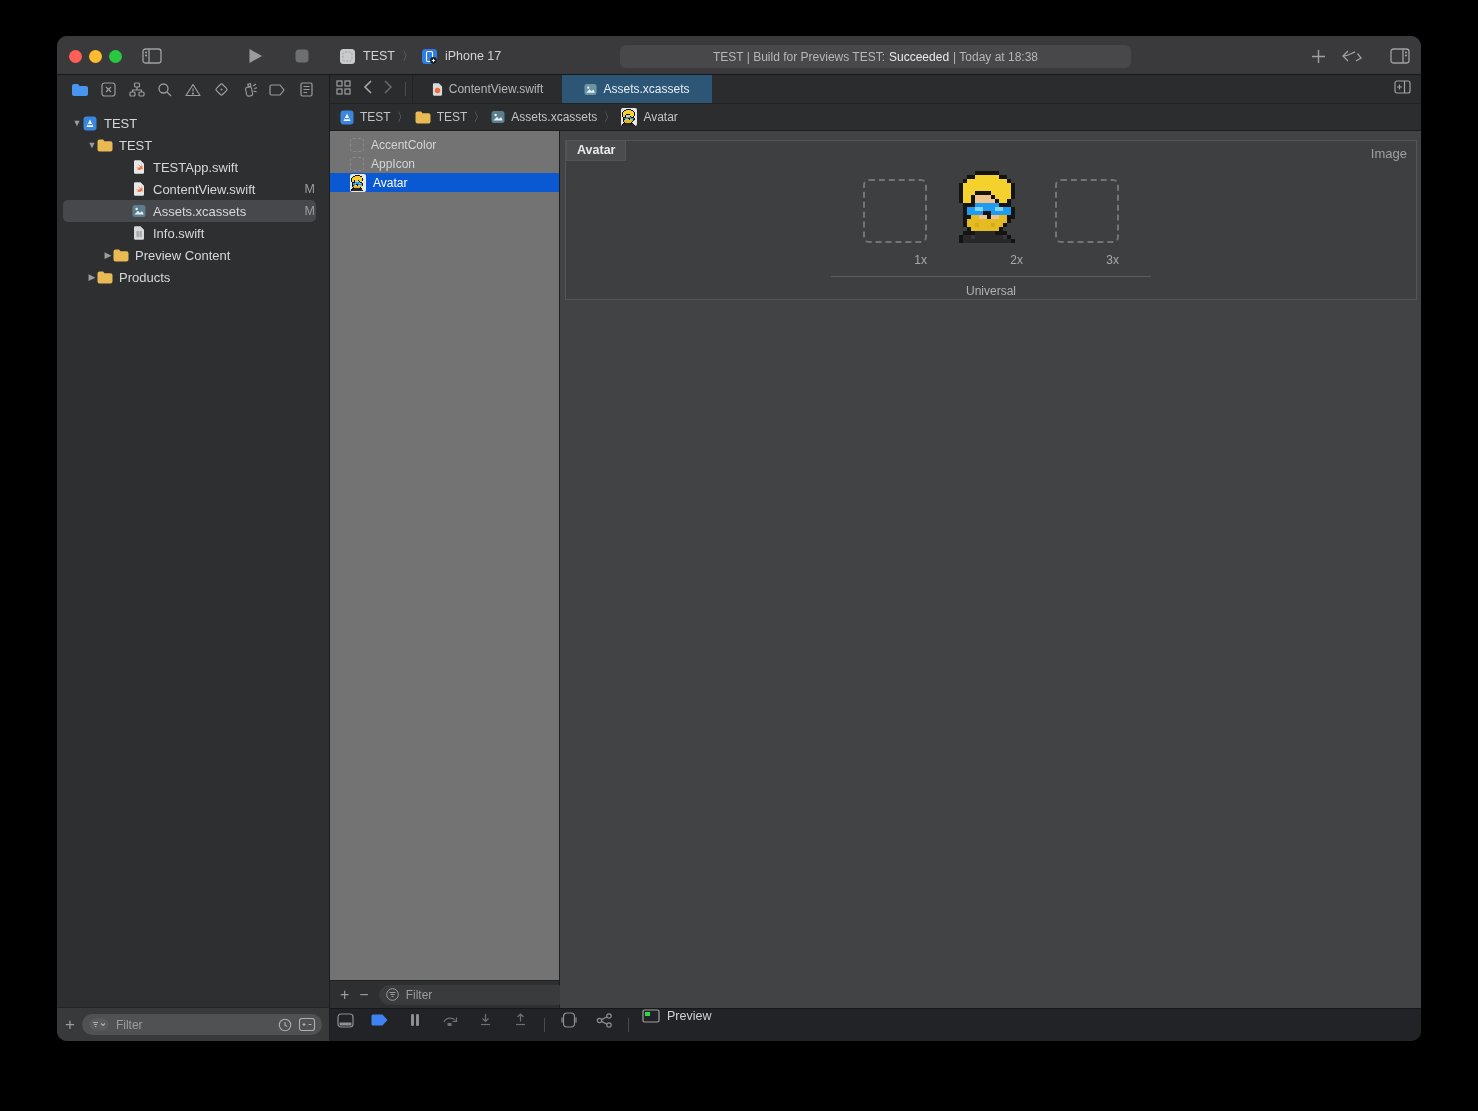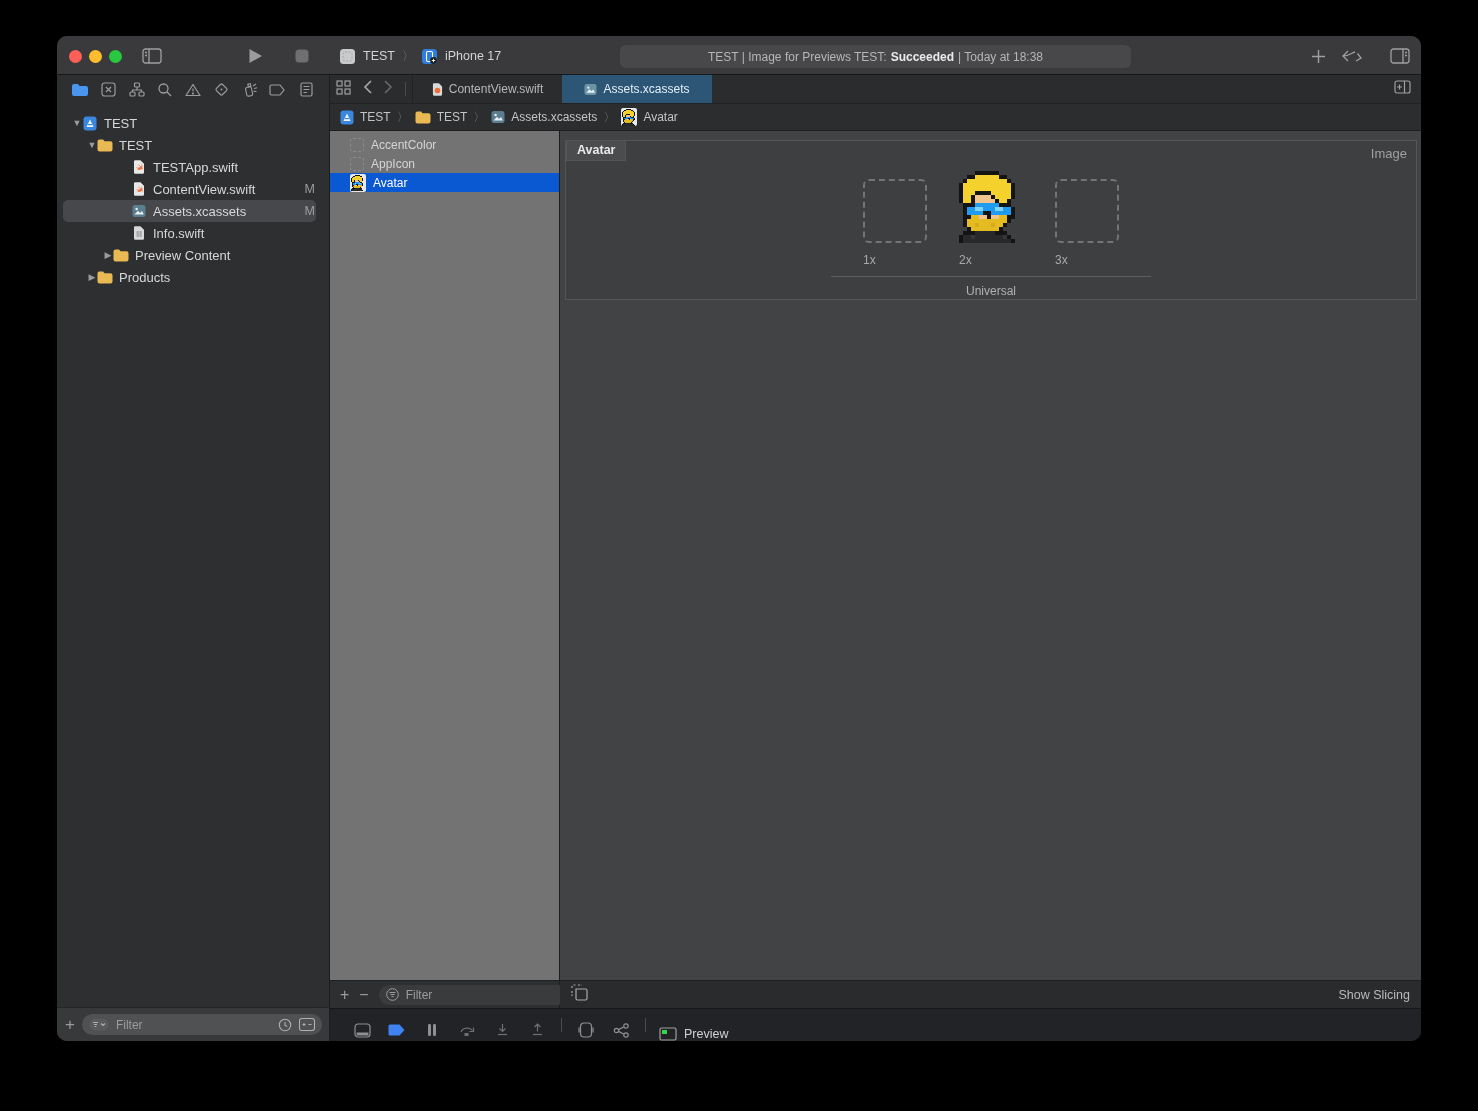--- a/index.html
+++ b/index.html
@@ -9,21 +9,21 @@
   
   .toolbar { position:relative; height:39px; background:#3a3a3c; border-bottom:1px solid #18191a; flex:0 0 39px; }
   .traffic { position:absolute; top:14px; width:13px; height:13px; border-radius:50%; }
   .t-red { left:12px; background:#ff5f57; }
   .t-yellow { left:32px; background:#febc2e; }
   .t-green { left:52px; background:#28c840; }
   .tbtn { position:absolute; top:8px; width:24px; height:24px; display:flex; align-items:center; justify-content:center; color:#9fa0a2; }
   .scheme { position:absolute; left:282px; top:9px; height:22px; display:flex; align-items:center; gap:7px; color:#d2d3d5; font-size:12.5px; }
   .crumb-sep { color:#797a7c; font-size:12px; }
   .status-pill { position:absolute; left:563px; top:9px; width:511px; height:23px; background:#48484a; border-radius:6px; display:flex; align-items:center; justify-content:center; font-size:12px; color:#b5b6b8; gap:4px; }
-  .status-pill b { color:#e9eaec; font-weight:bold; }
+  .status-pill b { color:#e9eaec; font-weight:normal; }
 
   
   .body-row { flex:1; display:flex; min-height:0; }
   .navigator { width:273px; flex:0 0 273px; background:#2e2f31; border-right:1px solid #1c1d1e; display:flex; flex-direction:column; }
   .nav-tabs { height:29px; display:flex; align-items:center; justify-content:space-between; padding:0 12px; color:#9b9c9e; }
   .nav-tab { width:22px; height:22px; display:flex; align-items:center; justify-content:center; }
   .tree { flex:1; padding-top:8px; font-size:13px; color:#d6d7d9; overflow:hidden; }
   .row { height:22px; display:flex; align-items:center; position:relative; }
   .row .hl { position:absolute; left:6px; right:13px; top:0; bottom:0; background:#47484b; border-radius:5px; }
   .row > * { position:relative; }
@@ -63,28 +63,28 @@
   .editor-pane { flex:1; display:flex; flex-direction:column; min-width:0; background:#424345; }
   .canvas { flex:1; position:relative; }
   .card { position:absolute; left:5px; top:9px; right:4px; height:160px; border:1px solid #545557; background:#3e3f41; }
   .chip { position:absolute; left:0; top:-1px; background:#4b4c4e; border:1px solid #545557; padding:2px 10px 3px; font-size:12.5px; font-weight:bold; color:#e9eaeb; }
   .kind-label { position:absolute; right:9px; top:5px; font-size:13px; color:#9fa0a2; }
   .wells { position:absolute; left:0; right:0; top:24px; display:flex; flex-direction:column; align-items:center; }
   .well-row { display:flex; align-items:flex-end; gap:32px; height:78px; }
   .slot { width:64px; display:flex; align-items:flex-end; justify-content:center; }
   .well { width:64px; height:64px; border:2px dashed #737476; border-radius:6px; }
   .scale-labels { display:flex; gap:32px; margin-top:10px; }
-  .scale-labels div { width:64px; text-align:left; font-size:12px; color:#a8a9ab; }
+  .scale-labels div { width:64px; text-align:right; font-size:12px; color:#a8a9ab; }
   .well-div { width:320px; height:1px; background:#5c5d5f; margin-top:9px; }
   .idiom { margin-top:7px; font-size:12px; color:#b0b1b3; }
   .editor-strip { flex:0 0 28px; background:#2a2b2d; border-top:1px solid #1f2021; display:flex; align-items:center; padding:0 11px; color:#9b9c9e; }
   .show-slicing { margin-left:auto; font-size:12.5px; color:#b9babc; }
 
   
-  .debugbar { flex:0 0 33px; background:#222326; border-top:1px solid #161718; display:flex; align-items:flex-end; padding:0 21px; gap:13px; color:#8e8f91; }
+  .debugbar { flex:0 0 33px; background:#222326; border-top:1px solid #161718; display:flex; align-items:flex-start; padding:0 4px; gap:13px; color:#8e8f91; }
   .dbtn { width:22px; height:22px; display:flex; align-items:center; justify-content:center; }
   .preview-group { display:flex; align-items:center; gap:7px; font-size:12.5px; color:#d0d1d3; }
 
   .px-art svg { display:block; }
   svg { overflow:visible; }
 </style>
 </head>
 <body>
 
 <div class="window">
@@ -123,21 +123,21 @@
       <svg width="17" height="17" viewBox="0 0 17 17">
         <rect x="1" y="1" width="15" height="15" rx="3.5" fill="#2f7de1"></rect>
           <rect x="5.5" y="3.5" width="6" height="10" rx="1.2" fill="none" stroke="#fff" stroke-width="1.1"></rect>
           <circle cx="12.5" cy="12.5" r="3.4" fill="#1c1d1e"></circle>
           <path d="M10.8 12.5 h3.4 M12.5 10.8 v3.4" stroke="#fff" stroke-width="0.9"></path>
       </svg>
       <span>iPhone 17</span>
     </div>
 
     <div class="status-pill">
-      <span>TEST | Image for Previews TEST:</span>
+      <span>TEST | Build for Previews TEST:</span>
       <b>Succeeded</b>
       <span>| Today at 18:38</span>
     </div>
 
     <div class="tbtn" style="left:1249px">
       <svg width="15" height="15" viewBox="0 0 15 15" stroke="currentColor" stroke-width="1.4">
           <line x1="7.5" y1="1" x2="7.5" y2="14"></line>
           <line x1="1" y1="7.5" x2="14" y2="7.5"></line>
         </svg>
     </div>
@@ -1112,31 +1112,20 @@
                 <div class="scale-labels">
                   <div>1x</div>
                   <div>2x</div>
                   <div>3x</div>
                 </div>
                 <div class="well-div"></div>
                 <div class="idiom">Universal</div>
               </div>
             </div>
           </div>
-          <div class="editor-strip">
-            <span>
-              <svg width="17" height="17" viewBox="0 0 17 17" fill="none" stroke="#a8a9ab" stroke-width="1.2">
-                  <path d="M4.5 1 h-2 a1.5 1.5 0 0 0-1.5 1.5 v2" stroke-dasharray="2 1.6"></path>
-                  <path d="M1 7 v5" stroke-dasharray="2 1.6"></path>
-                  <path d="M7 1 h4" stroke-dasharray="2 1.6"></path>
-                  <path d="M5 5 h9.5 a1.5 1.5 0 0 1 1.5 1.5 V14.5 a1.5 1.5 0 0 1-1.5 1.5 H6.5 A1.5 1.5 0 0 1 5 14.5 Z"></path>
-                </svg>
-            </span>
-            <span class="show-slicing">Show Slicing</span>
-          </div>
         </div>
       </div>
 
       <div class="debugbar">
         <span class="dbtn">
           <svg width="17" height="15" viewBox="0 0 17 15" fill="none" stroke="currentColor" stroke-width="1.2">
               <rect x="1" y="1" width="15" height="13" rx="3"></rect>
               <rect x="2.6" y="9.5" width="11.8" height="3" fill="currentColor" stroke="none"></rect>
             </svg>
         </span>

